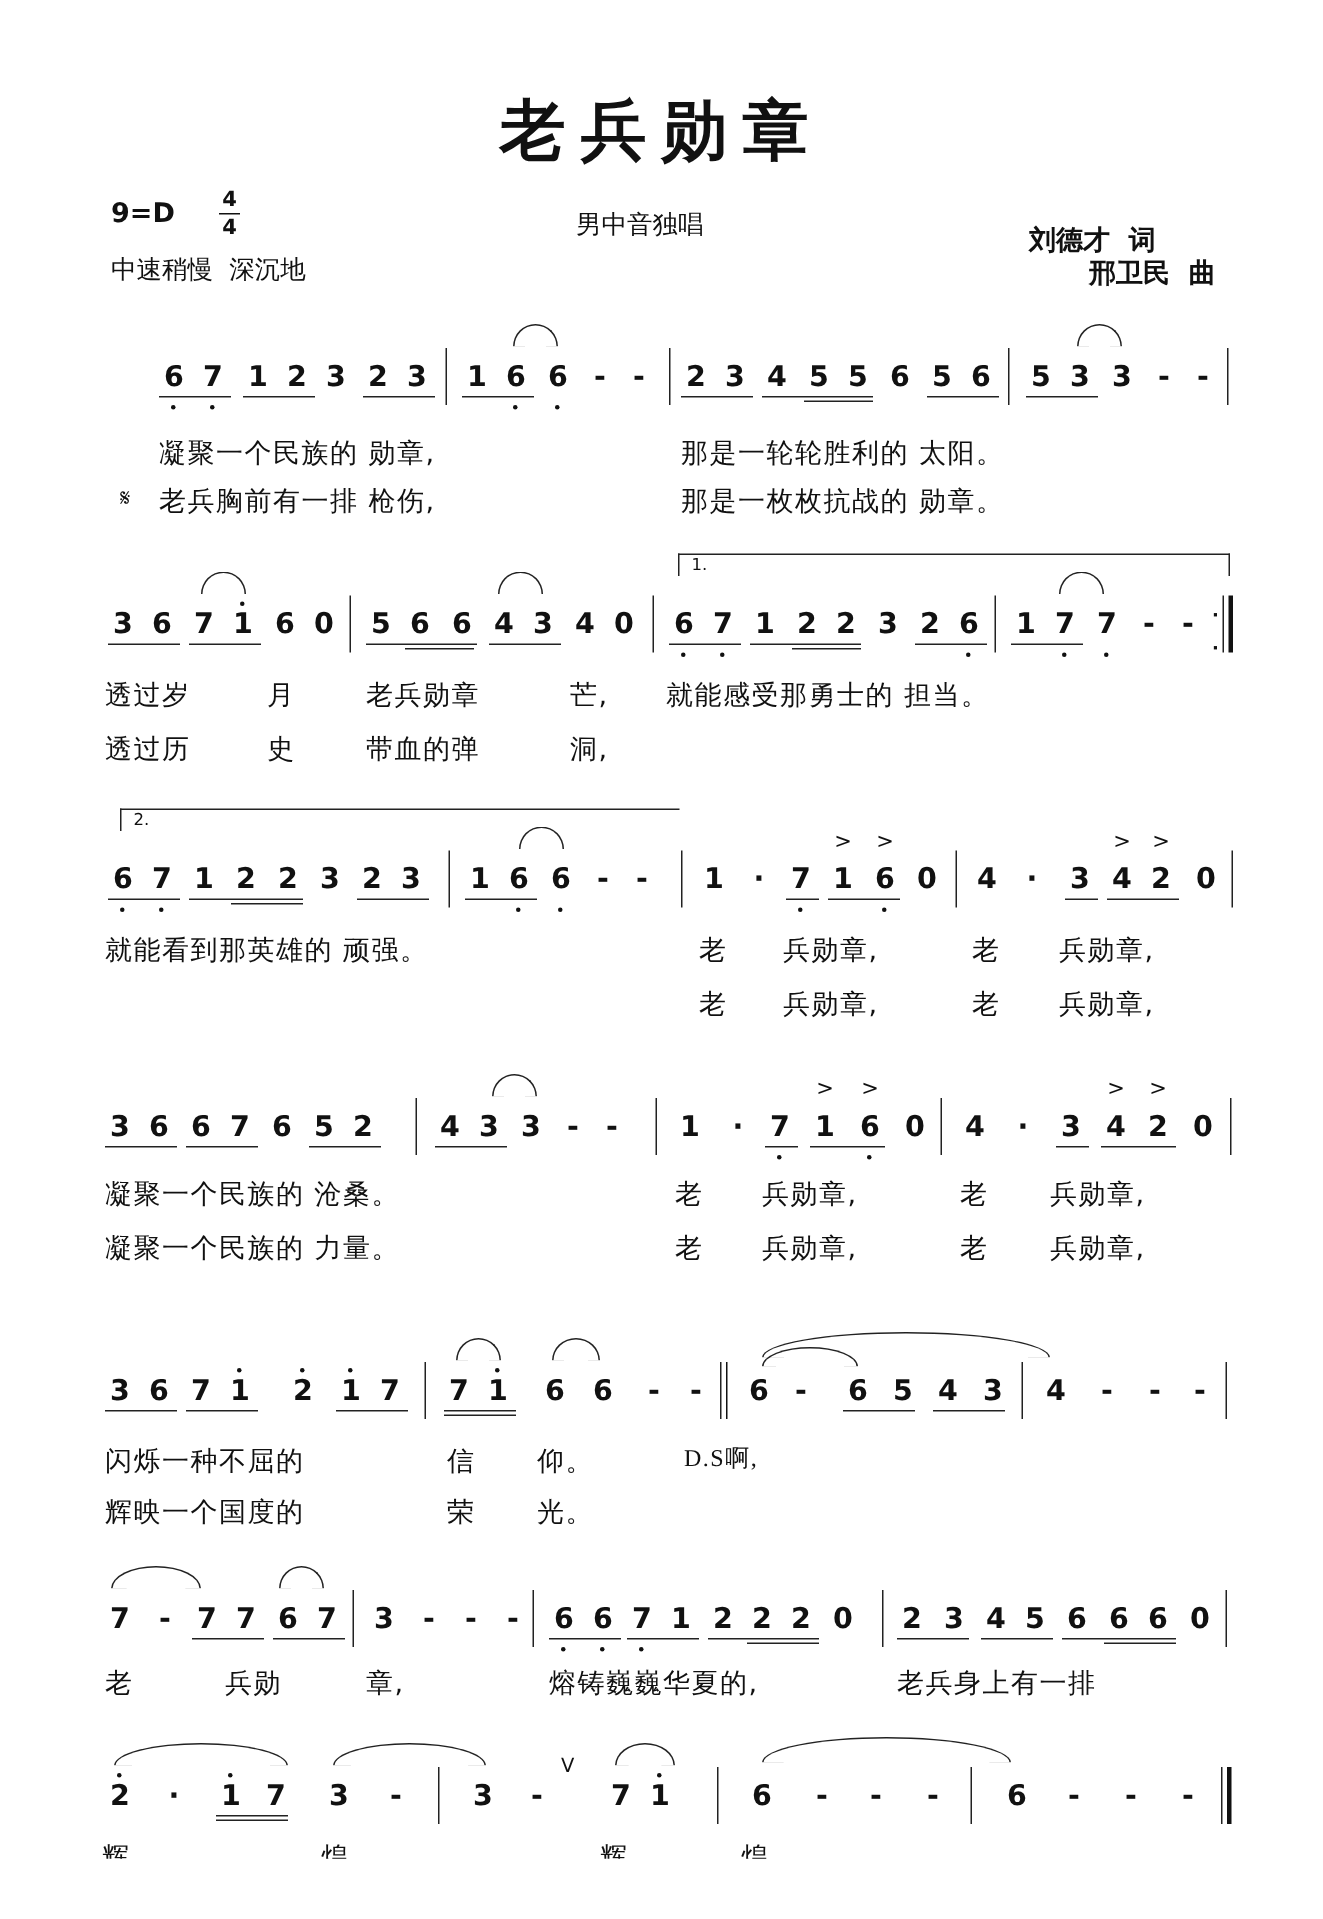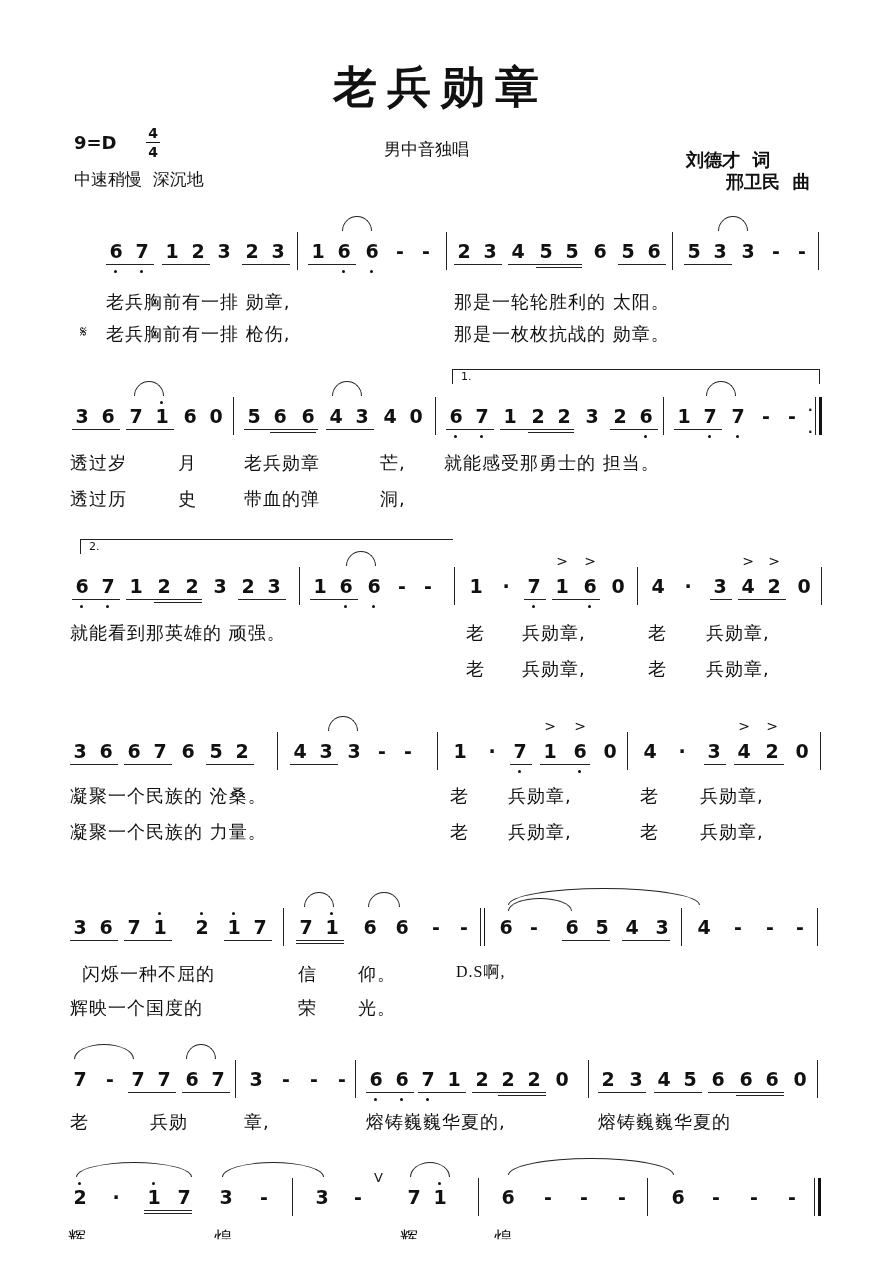--- a/index.html
+++ b/index.html
@@ -78,21 +78,21 @@
   <div class="ul2" style="left:536px;width:46px"></div>
   <div class="ul1" style="left:618px;width:48px"></div>
   <div class="barline" style="left:672px"></div>
   <span class="note" style="left:686px">5</span>
   <span class="note" style="left:712px">3</span>
   <span class="note" style="left:740px">3</span>
   <span class="note" style="left:768px">-</span>
   <span class="note" style="left:794px">-</span>
   <div class="ul1" style="left:684px;width:48px"></div>
   <div class="barline" style="left:818px"></div>
-  <div class="lyric" style="left:106px;top:50px">老兵胸前有一排 勋章,</div>
+  <div class="lyric" style="left:106px;top:50px">凝聚一个民族的 勋章,</div>
   <div class="lyric" style="left:454px;top:50px">那是一轮轮胜利的 太阳。</div>
   <div class="lyric" style="left:80px;top:82px;font-size:16px">𝄋</div>
   <div class="lyric" style="left:106px;top:82px">老兵胸前有一排 枪伤,</div>
   <div class="lyric" style="left:454px;top:82px">那是一枚枚抗战的 勋章。</div>
 </div>
 
 <div class="system" style="top:405px;">
   <div class="volta volta-r" style="left:452px;top:-36px;width:366px">
     <span class="volta-label">1.</span>
   </div>
@@ -295,21 +295,21 @@
   <span class="note" style="left:624px">4</span>
   <span class="note" style="left:654px">3</span>
   <div class="ul1" style="left:562px;width:48px"></div>
   <div class="ul1" style="left:622px;width:48px"></div>
   <div class="barline" style="left:681px"></div>
   <span class="note" style="left:696px">4</span>
   <span class="note" style="left:730px">-</span>
   <span class="note" style="left:762px">-</span>
   <span class="note" style="left:792px">-</span>
   <div class="barline" style="left:817px"></div>
-  <div class="lyric" style="left:82px;top:46px">闪烁一种不屈的</div>
+  <div class="lyric" style="left:70px;top:46px">闪烁一种不屈的</div>
   <div class="lyric" style="left:298px;top:46px">信</div>
   <div class="lyric" style="left:358px;top:46px">仰。</div>
   <div class="lyric" style="left:456px;top:46px;font-family:'Liberation Serif',serif;font-size:16px">D.S啊,</div>
   <div class="lyric" style="left:70px;top:80px">辉映一个国度的</div>
   <div class="lyric" style="left:298px;top:80px">荣</div>
   <div class="lyric" style="left:358px;top:80px">光。</div>
 </div>
 
 <div class="system" style="top:1068px;">
   <div class="tie" style="left:74px;top:-24px;width:58px"></div>
@@ -351,21 +351,21 @@
   <span class="note" style="left:792px">0</span>
   <div class="ul1" style="left:598px;width:48px"></div>
   <div class="ul1" style="left:654px;width:48px"></div>
   <div class="ul1" style="left:708px;width:76px"></div>
   <div class="ul2" style="left:736px;width:48px"></div>
   <div class="barline" style="left:817px"></div>
   <div class="lyric" style="left:70px;top:42px">老</div>
   <div class="lyric" style="left:150px;top:42px">兵勋</div>
   <div class="lyric" style="left:244px;top:42px">章,</div>
   <div class="lyric" style="left:366px;top:42px">熔铸巍巍华夏的,</div>
-  <div class="lyric" style="left:598px;top:42px">熔铸巍巍华夏的</div>
+  <div class="lyric" style="left:598px;top:42px">老兵身上有一排</div>
 </div>
 
 <div class="system" style="top:1186px;">
   <div class="tie" style="left:76px;top:-24px;width:114px"></div>
   <div class="tie" style="left:222px;top:-24px;width:100px"></div>
   <div class="tie" style="left:410px;top:-24px;width:38px"></div>
   <div class="tie" style="left:508px;top:-28px;width:164px;height:16px"></div>
   <span class="note dotabove" style="left:72px">2</span>
   <span class="note" style="left:108px">·</span>
   <span class="note dotabove" style="left:146px">1</span>

